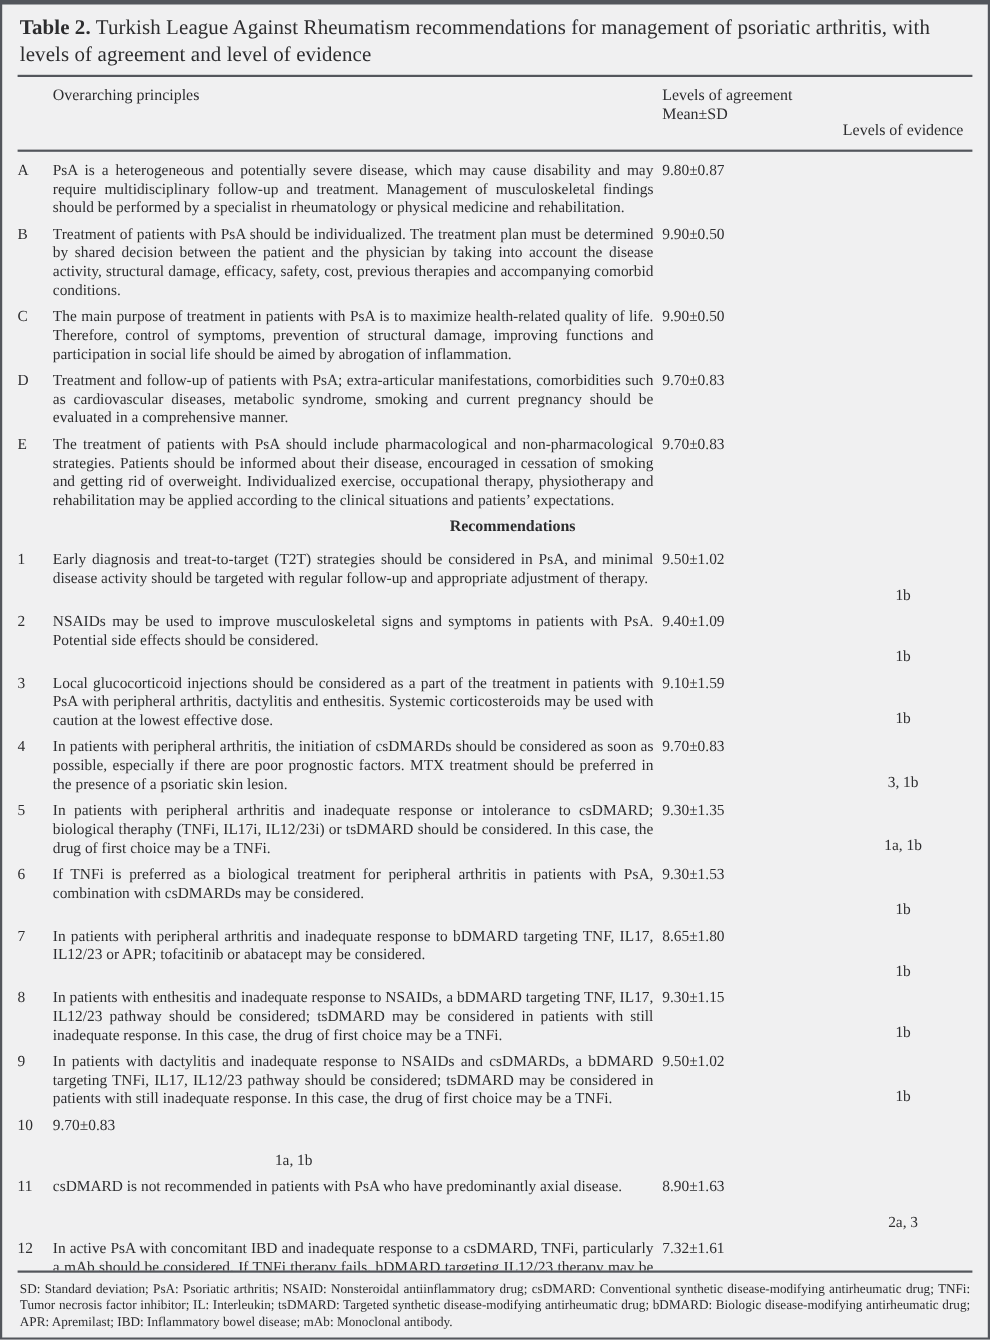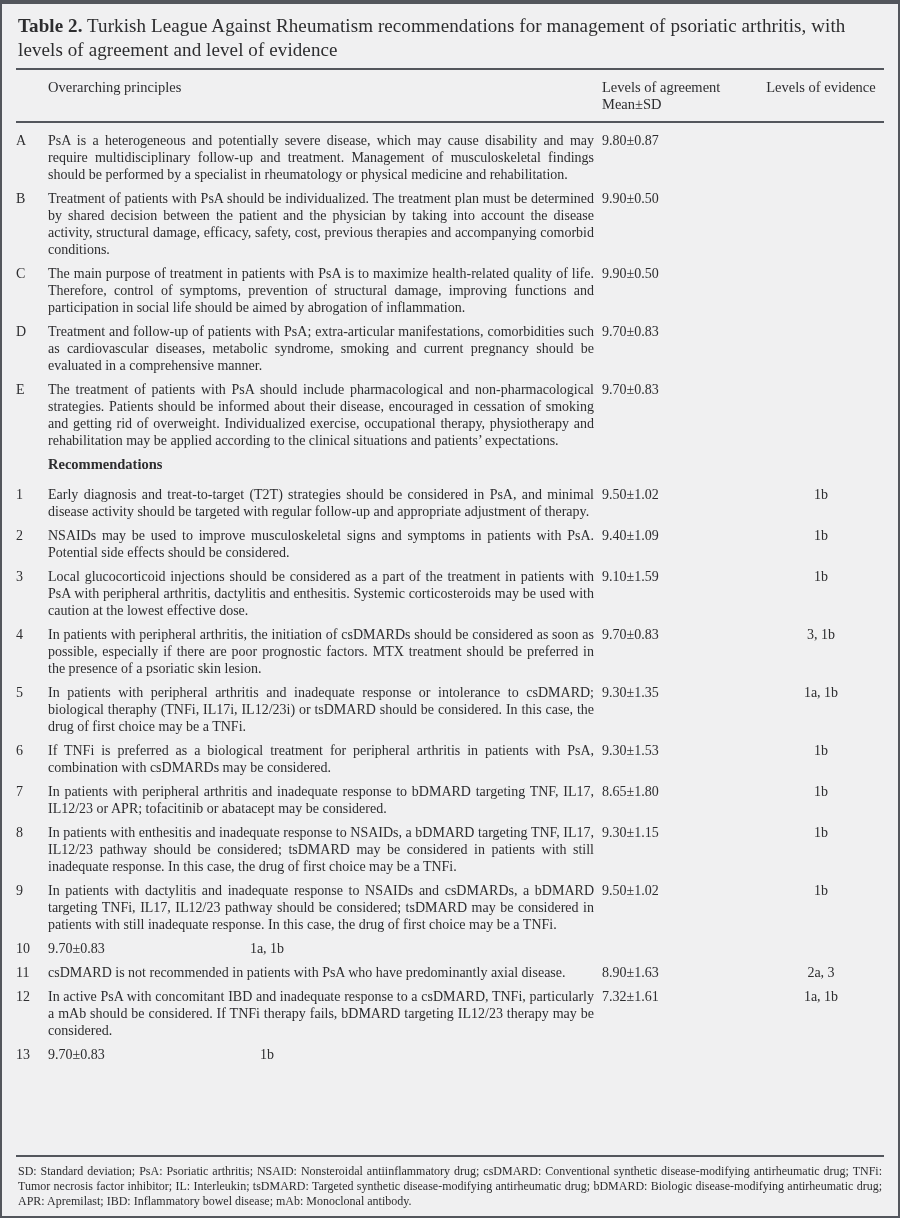--- a/index.html
+++ b/index.html
@@ -34,38 +34,39 @@
     display: flex;
     align-items: flex-start;
     padding: 9px 0 8px 0;
     font-size: 14.5px;
     line-height: 17px;
   }
 
   .col-id   { width: 32px;  flex: none; }
   .col-text { flex: 1; min-width: 0; padding-right: 8px; }
   .col-agree{ width: 156px; flex: none; text-align: left; }
-  .col-evid { width: 126px; flex: none; text-align: center; }
+  .col-evid { width: 126px; flex: none; text-align: center; margin-top: 32px; }
 
   .content { flex: 1; overflow: hidden; padding-top: 9px; }
 
   .row {
     display: flex;
     align-items: flex-start;
     margin-bottom: 7px;
     font-size: 14px;
     line-height: 17px;
   }
   .row .col-text { text-align: justify; }
   .row .col-agree, .row .col-evid { font-size: 14px; }
 
   .section-header {
     font-weight: bold;
     font-size: 14.5px;
     margin: 7px 0 13px 32px;
+    text-align: center;
   }
 
   .footnote {
     font-size: 12px;
     line-height: 15px;
     padding: 7px 2px 7px 2px;
     text-align: justify;
     flex: none;
   }
 </style>

